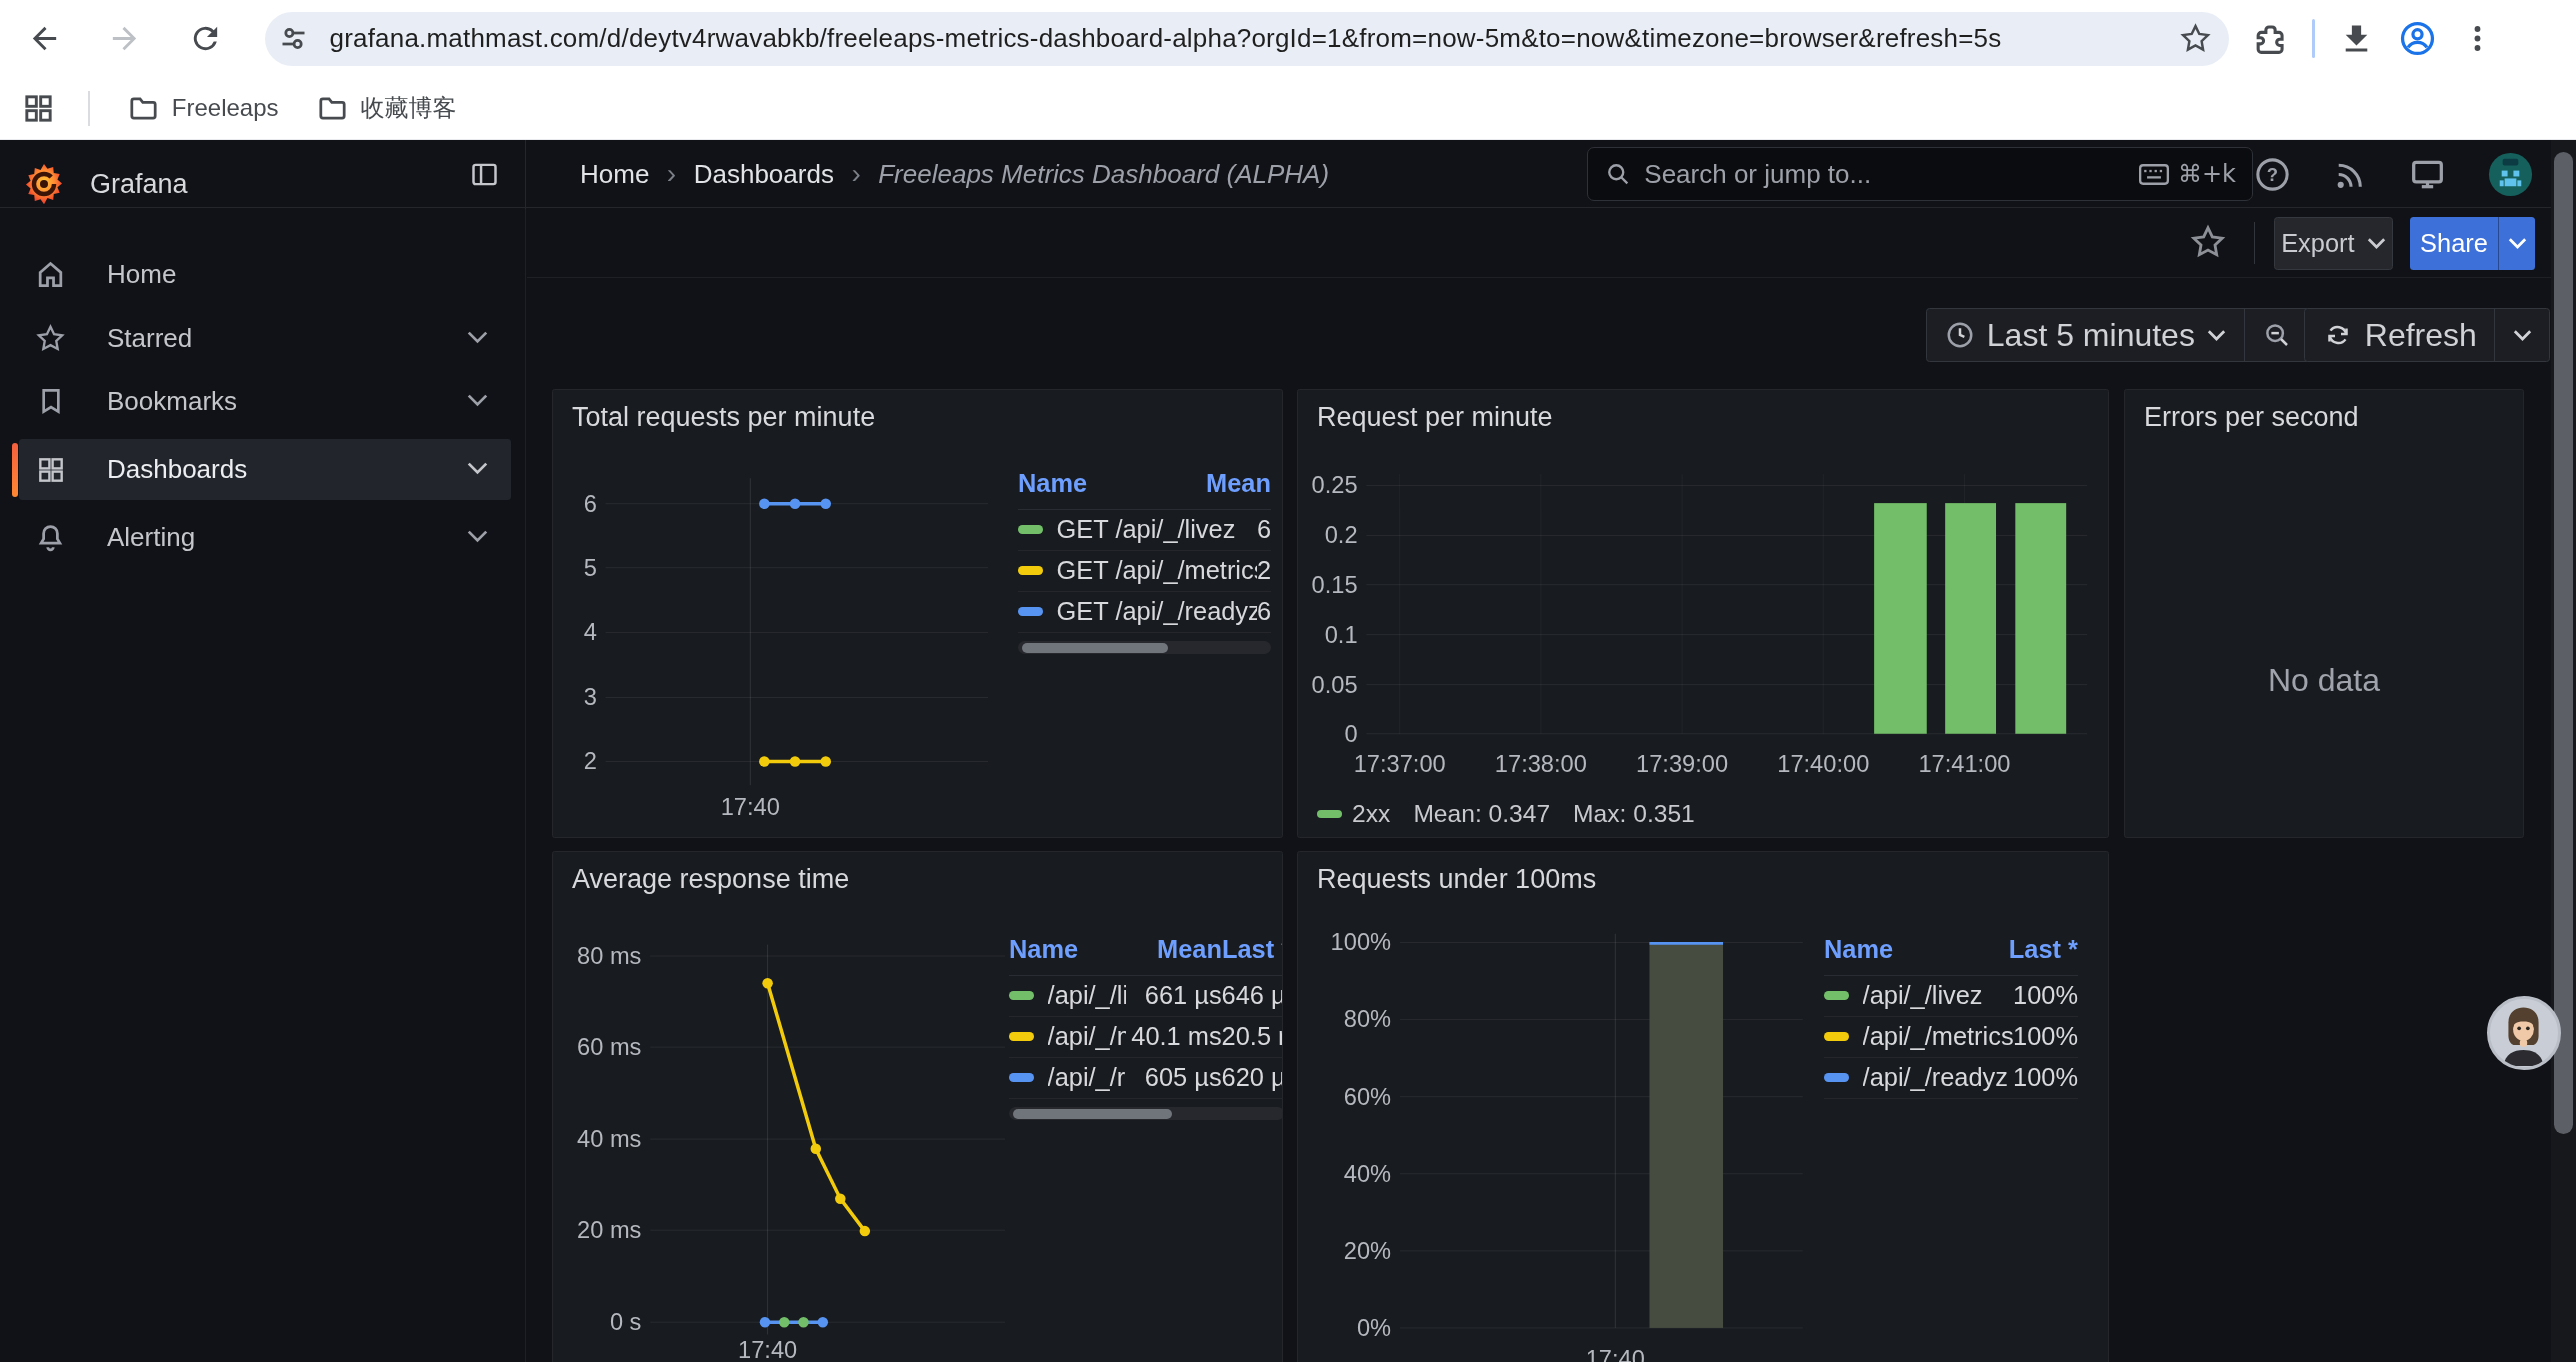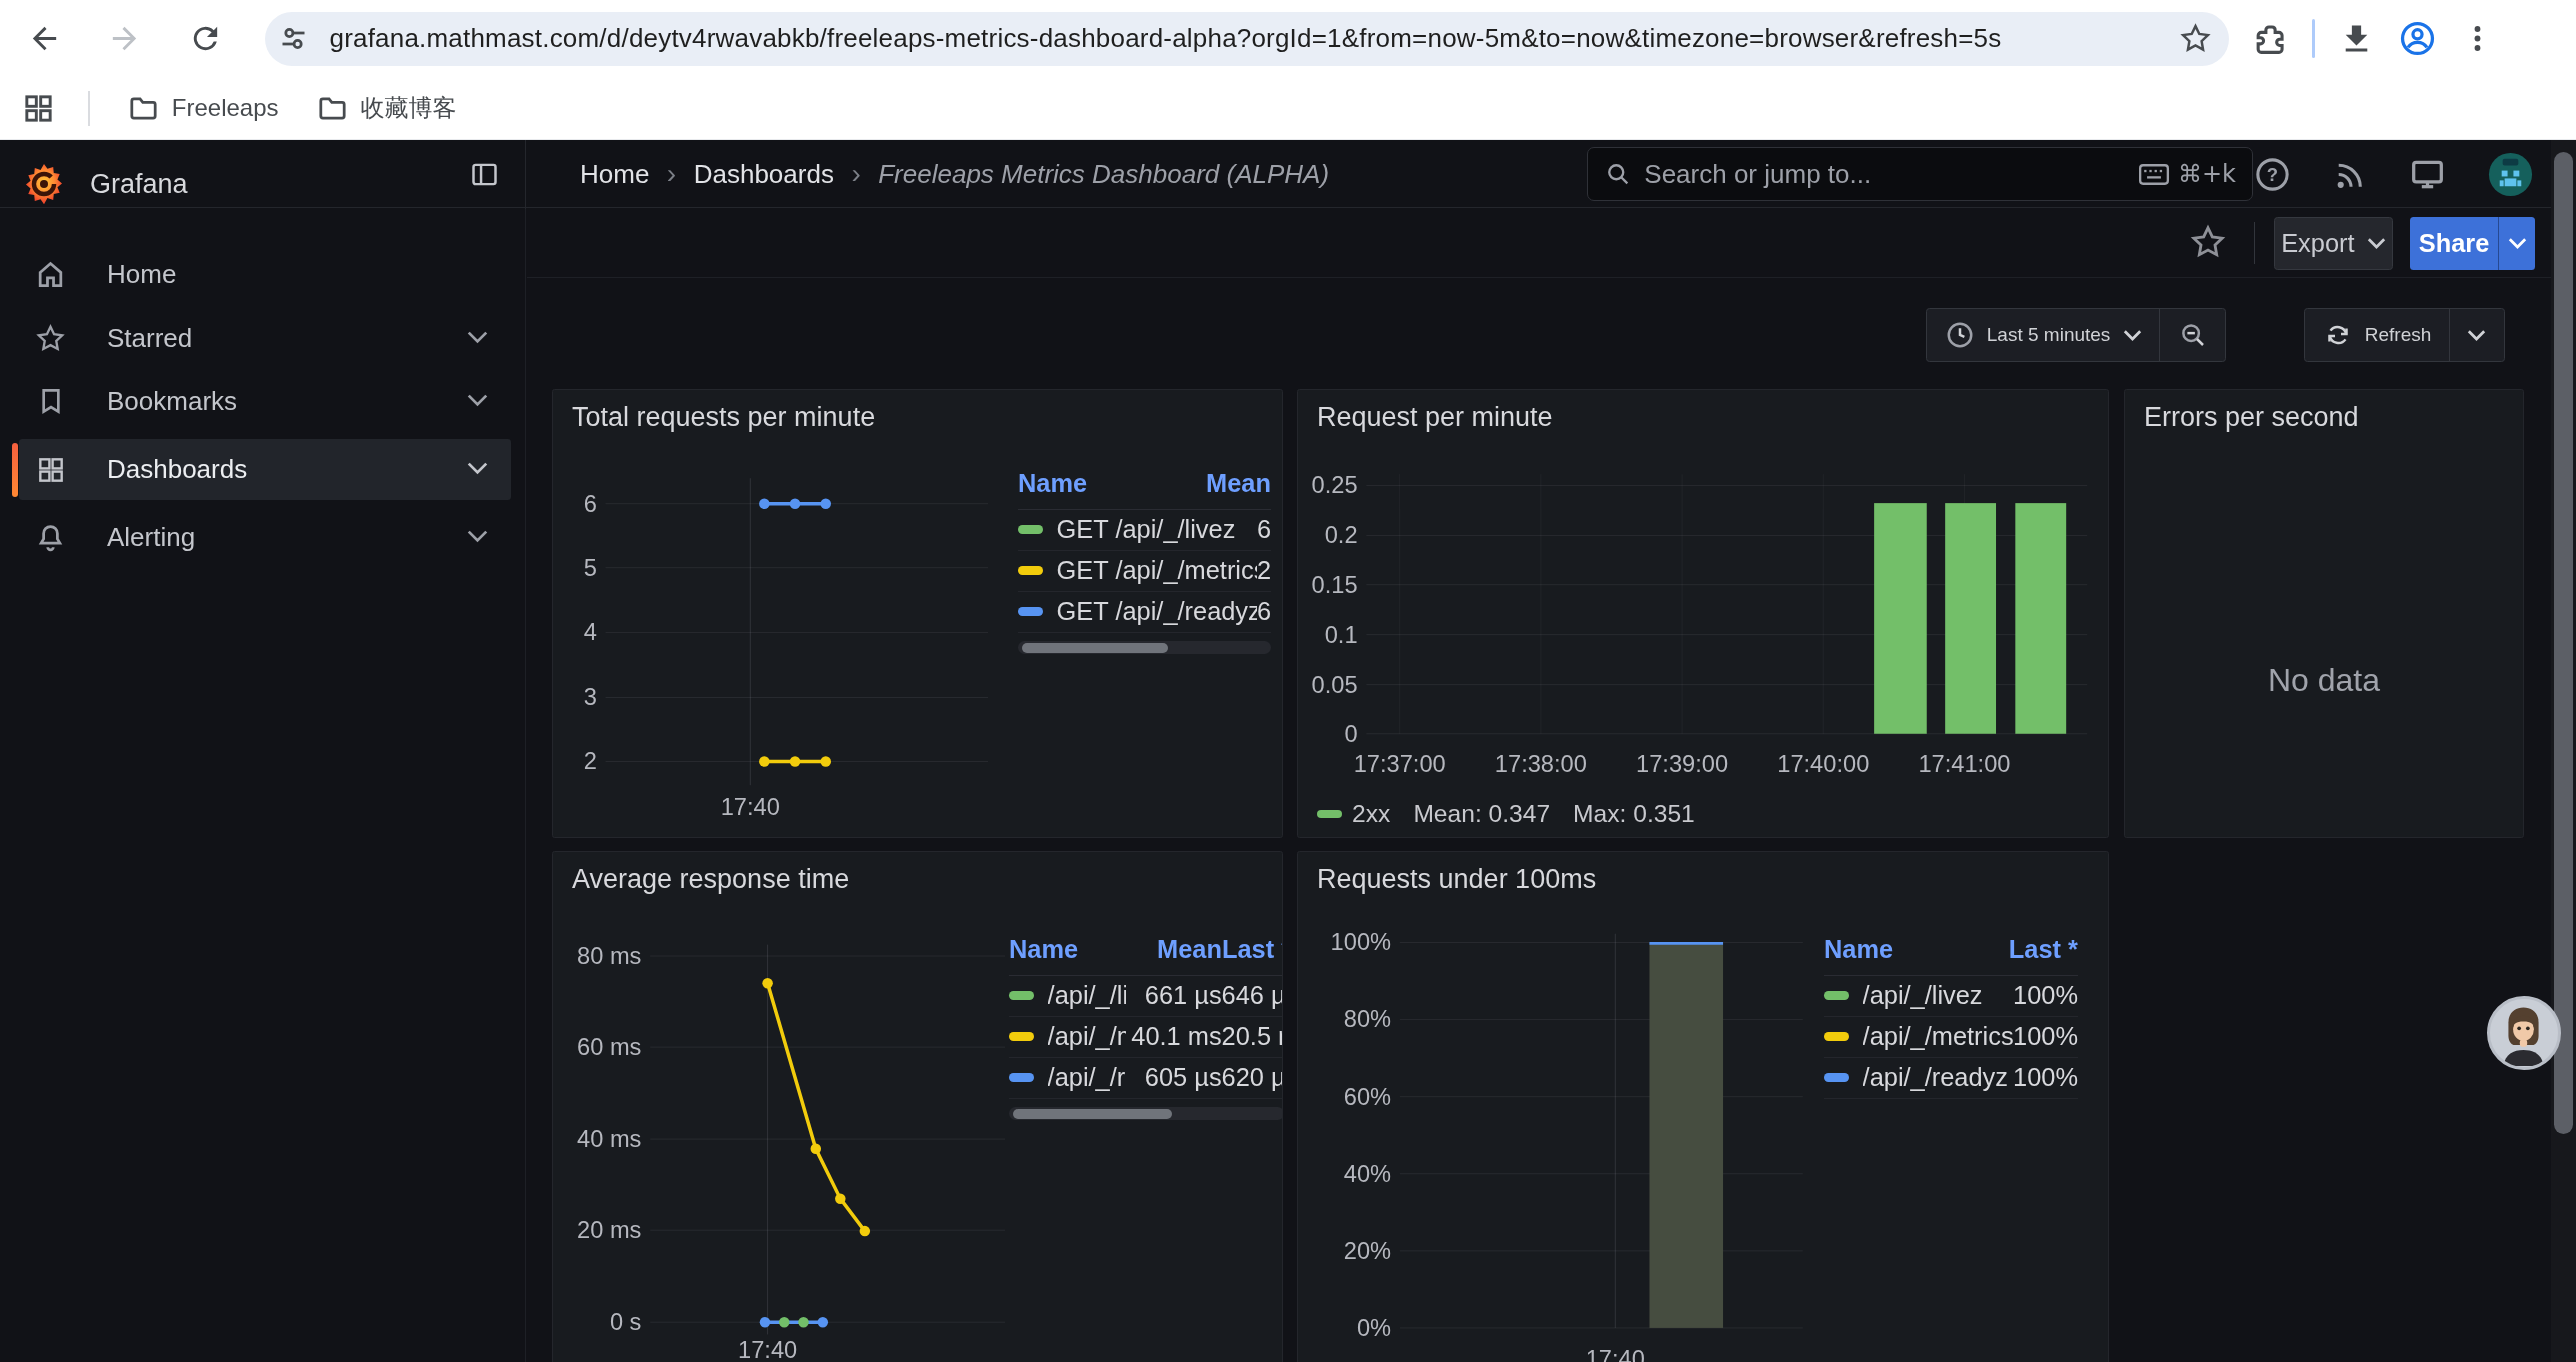--- a/index.html
+++ b/index.html
@@ -36,35 +36,35 @@
   .g-search input::placeholder { color:#9da0a8; }
   .kbd-hint { display:flex; align-items:center; gap:8.8px; color:#9da0a8; font-size:24px; font-family:"DejaVu Sans",sans-serif; }
   .h-icons { position:absolute; right:42px; top:0; height:68px; display:flex; align-items:center; gap:40px; }
 
   .g-subheader { position:absolute; left:527px; top:68px; width:2049px; height:70px; border-bottom:0.9px solid #1e2026; }
   .sh-star { position:absolute; left:1661px; top:14px; width:44px; height:44px; }
   .sh-divider { position:absolute; left:1727px; top:14px; width:0.9px; height:42px; background:#32353c; }
   .btn { display:flex; align-items:center; justify-content:center; gap:12.3px; border-radius:3.5px; font-size:25.4px; }
   .btn-export { position:absolute; left:1747px; top:8.8px; width:119px; height:53px; background:#25272d; border:0.9px solid #35383f; color:#c9cbd1; }
   .share-group { position:absolute; left:1883px; top:8.8px; height:53px; display:flex; }
-  .btn-share { width:88px; height:53px; background:#3d71d9; color:#ffffff; font-weight:bold; border-radius:3.5px 0 0 3.5px; }
+  .btn-share { width:88px; height:53px; background:#3d71d9; color:#ffffff; font-weight:normal; border-radius:3.5px 0 0 3.5px; }
   .btn-share-caret { width:37px; height:53px; background:#3d71d9; border-left:0.9px solid rgba(10,25,60,0.45); border-radius:0 3.5px 3.5px 0; display:flex; align-items:center; justify-content:center; }
 
   
   .sidebar { position:absolute; left:0; top:69px; width:526px; height:1153px; border-right:0.9px solid #1e2026; background:#111217; padding-top:28px; }
   .sb-item { position:relative; height:51px; margin:12.3px 14px 12.3px 19px; display:flex; align-items:center; border-radius:3.5px; }
   .sb-item .sb-ico { width:35px; height:35px; margin-left:14px; display:flex; align-items:center; justify-content:center; }
   .sb-item .sb-label { font-size:26px; color:#c4c6cc; margin-left:39px; }
   .sb-item .sb-chevron { position:absolute; right:23px; }
   .sb-item.active { background:#22252b; height:61px; margin:7px 14px 7px 19px; }
   .sb-item.active .sb-label { color:#eceef1; }
   .sb-item.active::before { content:""; position:absolute; left:-7px; top:3.5px; width:6.1px; height:54px; border-radius:3.5px; background:linear-gradient(#f55f3e,#ff8833); }
 
   
-  .timebar-group { position:absolute; top:168px; height:54px; display:flex; background:#1c1e24; border:0.9px solid #33363d; border-radius:3.5px; color:#d0d2d6; font-size:19px; }
+  .timebar-group { position:absolute; top:168px; height:54px; display:flex; background:#1c1e24; border:0.9px solid #33363d; border-radius:3.5px; color:#d0d2d6; font-size:32px; }
   .tg-seg { display:flex; align-items:center; gap:12.3px; padding:0 17.5px; }
   .tg-sep { width:0.9px; background:#33363d; }
   #time-range-group { left:1926px; }
   #refresh-group { left:2304px; }
 
   
   .panel { position:absolute; background:#181b1f; border:0.9px solid #24262c; border-radius:2.6px; overflow:hidden; }
   .panel-title { position:absolute; left:19px; top:12.3px; font-size:27px; color:#d8d9dd; font-weight:500; white-space:nowrap; }
   #p-total { left:552px; top:249px; width:731px; height:449px; }
   #p-rpm   { left:1297px; top:249px; width:812px; height:449px; }

